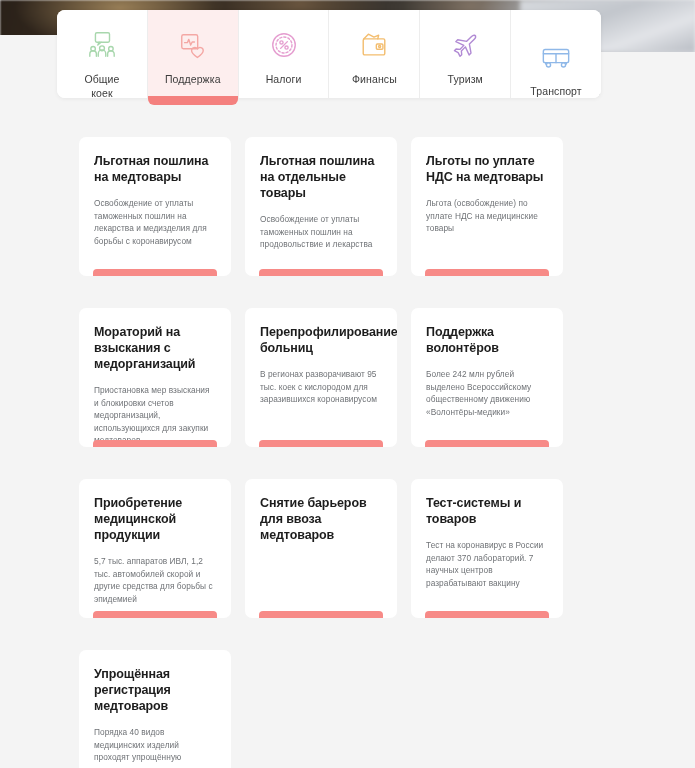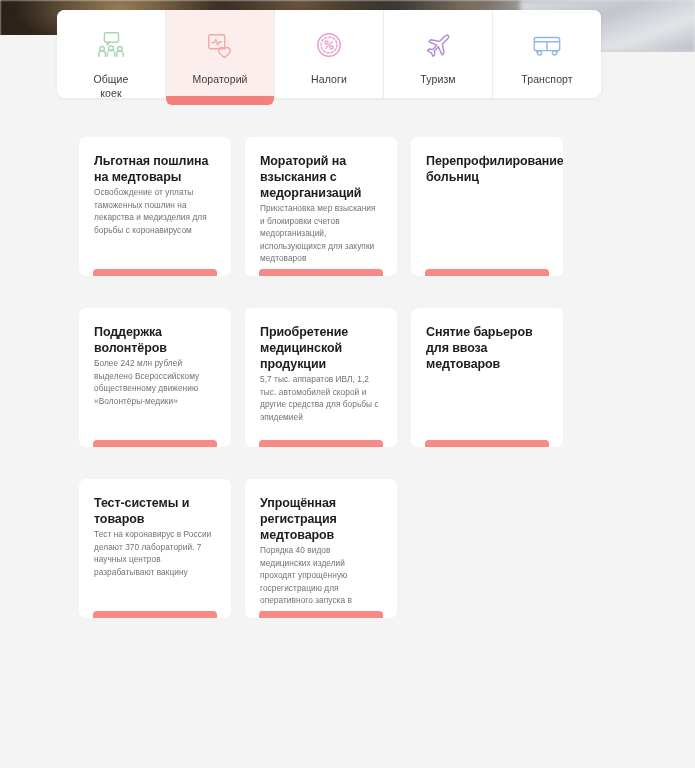--- a/index.html
+++ b/index.html
@@ -74,21 +74,21 @@
     position: relative;
     background: #ffffff;
     display: flex;
     flex-direction: column;
     align-items: center;
     padding-top: 20px;
     cursor: pointer;
     border-right: 1px solid #ededed;
   }
   .tab:first-child { border-radius: 8px 0 0 8px; }
-  .tab:last-child  { border-radius: 0 8px 8px 0; border-right: none; }
+  .tab:last-child  { border-radius: 0 8px 8px 0; border-right: none; justify-content: flex-end; }
 
   .tab.active { background: #fdeeee; }
   .tab.active::after {
     content: "";
     position: absolute;
     left: 0; right: 0;
     bottom: -7px;
     height: 9px;
     background: #f4807e;
     border-radius: 0 0 6px 6px;
@@ -136,21 +136,21 @@
 
   .card-title {
     font-size: 12.5px;
     line-height: 16px;
     font-weight: bold;
     color: #1d1d1d;
     letter-spacing: -0.1px;
   }
 
   .card-desc {
-    margin-top: 1px;
+    margin-top: 12px;
     font-size: 8.3px;
     line-height: 12.5px;
     color: #6f7276;
     letter-spacing: 0.05px;
   }
 
   .card-accent {
     position: absolute;
     left: 14px;
     right: 14px;
@@ -189,37 +189,48 @@
   </div>
 
   <div class="tab active">
     <span class="tab-icon">
       <svg viewBox="0 0 32 32" fill="none" stroke="#f4a7a4" stroke-width="1.5" stroke-linecap="round" stroke-linejoin="round">
         <rect x="4" y="5" width="17" height="15" rx="1.8"></rect>
         <path d="M7 13.5h3l1.5-3.5 2 6 1.6-3.2h2.4"></path>
         <path d="M20.7 29.3c-3.8-2.7-6.2-4.6-6.2-7.2a3.3 3.3 0 0 1 6.2-1.7 3.3 3.3 0 0 1 6.2 1.7c0 2.6-2.4 4.5-6.2 7.2z"></path>
       </svg>
     </span>
-    <span class="tab-label"><span>Мораторий</span></span>
+    <span class="tab-label"><span>Поддержка</span></span>
   </div>
 
 
   <div class="tab">
     <span class="tab-icon">
       <svg viewBox="0 0 32 32" fill="none" stroke="#e59ed0" stroke-width="1.5" stroke-linecap="round" stroke-linejoin="round">
         <circle cx="16" cy="16" r="12"></circle>
         <circle cx="16" cy="16" r="8.5" stroke-dasharray="2.2 2.2"></circle>
         <circle cx="13.3" cy="13.3" r="1.7"></circle>
         <circle cx="18.7" cy="18.7" r="1.7"></circle>
         <path d="M19.6 12.4l-7.2 7.2"></path>
       </svg>
     </span>
     <span class="tab-label"><span>Налоги</span></span>
   </div>
 
+  <div class="tab">
+    <span class="tab-icon">
+      <svg viewBox="0 0 32 32" fill="none" stroke="#f3bd6e" stroke-width="1.5" stroke-linecap="round" stroke-linejoin="round">
+        <path d="M6 9.5h20a1.5 1.5 0 0 1 1.5 1.5v14a1.5 1.5 0 0 1-1.5 1.5H6A1.5 1.5 0 0 1 4.5 25V11A1.5 1.5 0 0 1 6 9.5z"></path>
+        <path d="M5 9.5l5-5 6 3 5-2-1 4"></path>
+        <rect x="18.5" y="15" width="7" height="5.5" rx="1"></rect>
+        <circle cx="22" cy="17.7" r="1.1"></circle>
+      </svg>
+    </span>
+    <span class="tab-label"><span>Финансы</span></span>
+  </div>
 
   <div class="tab">
     <span class="tab-icon">
       <svg viewBox="0 0 32 32" fill="none" stroke="#b18ad4" stroke-width="1.5" stroke-linecap="round" stroke-linejoin="round">
         <path d="M26.5 5.5c1.4 1.4 1.1 2.6-.6 4.3l-5.2 5.2 1.7 9.6-2 2-4-8.6-4.3 4.3.4 4-1.8 1.8-2-4-4-2 1.8-1.8 4 .4 4.3-4.3-8.6-4 2-2 9.6 1.7 5.2-5.2c1.7-1.7 2.9-2 4.3-.6z"></path>
       </svg>
     </span>
     <span class="tab-label"><span>Туризм</span></span>
   </div>
 
@@ -239,30 +250,41 @@
 </nav>
 
 <main class="grid">
 
   <article class="card">
     <h3 class="card-title">Льготная пошлина на медтовары</h3>
     <p class="card-desc">Освобождение от уплаты таможенных пошлин на лекарства и медизделия для борьбы с коронавирусом</p>
     <span class="card-accent"></span>
   </article>
 
-
+  <article class="card">
+    <h3 class="card-title">Льготная пошлина на отдельные товары</h3>
+    <p class="card-desc">Освобождение от уплаты таможенных пошлин на продовольствие и лекарства</p>
+    <span class="card-accent"></span>
+  </article>
+
+  <article class="card">
+    <h3 class="card-title">Льготы по уплате НДС на медтовары</h3>
+    <p class="card-desc">Льгота (освобождение) по уплате НДС на медицинские товары</p>
+    <span class="card-accent"></span>
+  </article>
 
   <article class="card">
     <h3 class="card-title">Мораторий на взыскания с медорганизаций</h3>
     <p class="card-desc">Приостановка мер взыскания и блокировки счетов медорганизаций, использующихся для закупки медтоваров</p>
     <span class="card-accent"></span>
   </article>
 
   <article class="card">
     <h3 class="card-title">Перепрофилирование больниц</h3>
+    <p class="card-desc">В регионах разворачивают 95 тыс. коек с кислородом для заразившихся коронавирусом</p>
     <span class="card-accent"></span>
   </article>
 
   <article class="card">
     <h3 class="card-title">Поддержка волонтёров</h3>
     <p class="card-desc">Более 242 млн рублей выделено Всероссийскому общественному движению «Волонтёры-медики»</p>
     <span class="card-accent"></span>
   </article>
 
   <article class="card">

